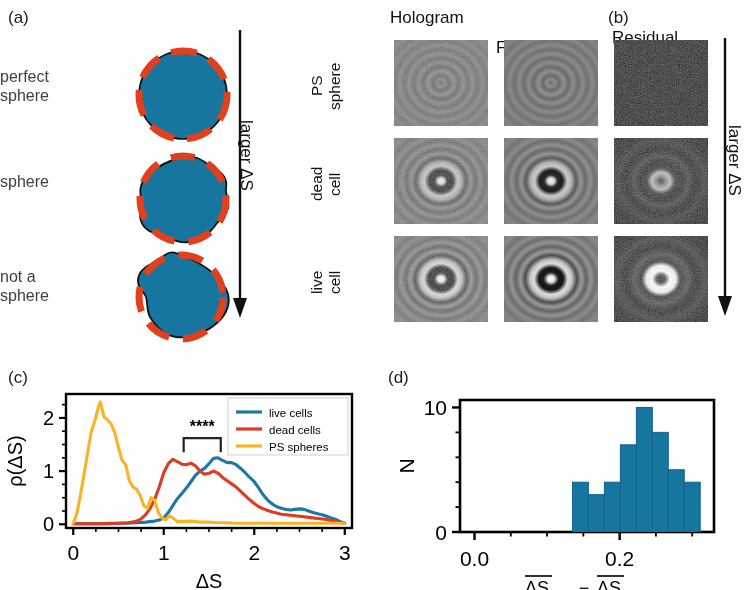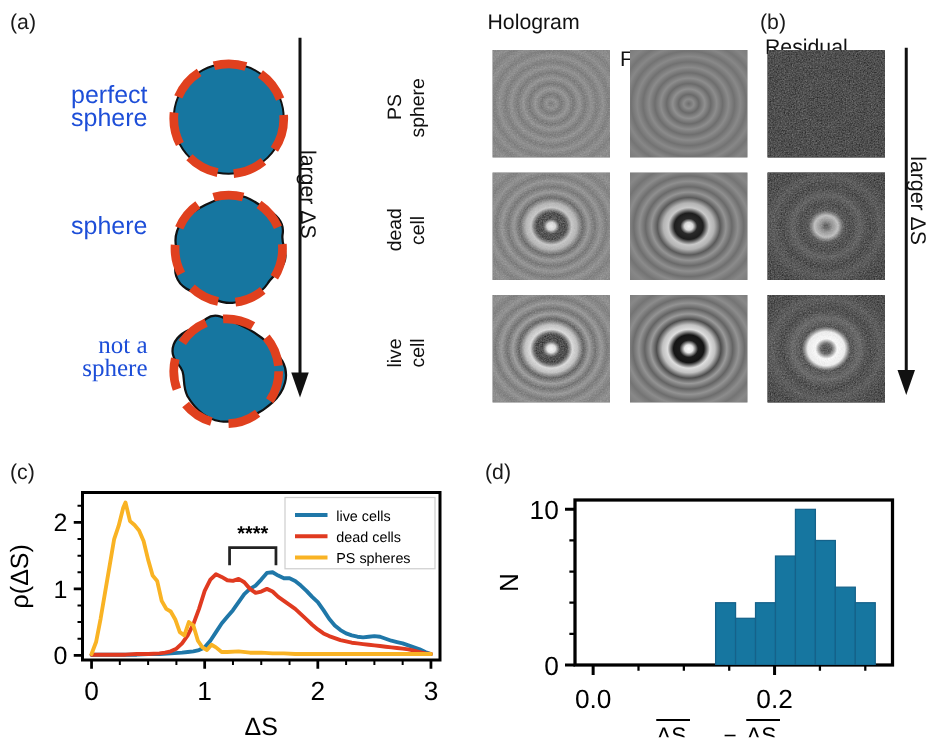--- a/index.html
+++ b/index.html
@@ -31,24 +31,24 @@
   .shape-row {
     position: absolute;
     left: 0;
     width: 260px;
     height: 100px;
   }
   .shape-text {
     position: absolute;
     left: 0;
     width: 118px;
-    text-align: right;
-    font-size: 20px;
+    text-align: left;
+    font-size: 16px;
     line-height: 19px;
-    color: #1d4ed8;
+    color: #404040;
   }
   .shape-art {
     position: absolute;
     left: 118px;
     top: 0;
     width: 130px;
     height: 100px;
   }
   #arrow-a {
     position: absolute;
@@ -153,21 +153,21 @@
         <path d="M65,7 C78,4 86,12 93,16 C103,21 110,28 108,38
                  C107,46 112,50 110,58 C108,67 100,70 96,77
                  C90,86 80,90 70,92 C60,94 52,88 44,86
                  C34,83 26,80 23,71 C20,62 25,56 23,48
                  C21,39 24,30 31,24 C39,17 52,10 65,7 Z" fill="#1676A0" stroke="#111" stroke-width="1.8" stroke-linejoin="round"></path>
         <circle cx="65" cy="49" r="43" fill="none" stroke="#E0401E" stroke-width="7" stroke-linecap="butt" stroke-dasharray="24 14"></circle>
       </svg>
     </div>
   </div>
 
-  <div class="shape-row" style="top:245px;font-family:Liberation Serif, serif;">
+  <div class="shape-row" style="top:245px;">
     <div class="shape-text" style="top:22px;">
       <div>not a</div>
       <div>sphere</div>
     </div>
     <div class="shape-art">
       <svg width="130" height="100" viewBox="0 0 130 100">
         <path d="M47,10 C55,4 62,10 72,14 C86,20 100,30 108,44
                  C114,55 110,68 100,77 C88,88 72,94 58,92
                  C46,90 38,82 32,72 C28,64 30,58 28,52
                  C26,46 20,44 20,36 C20,28 26,22 33,19

